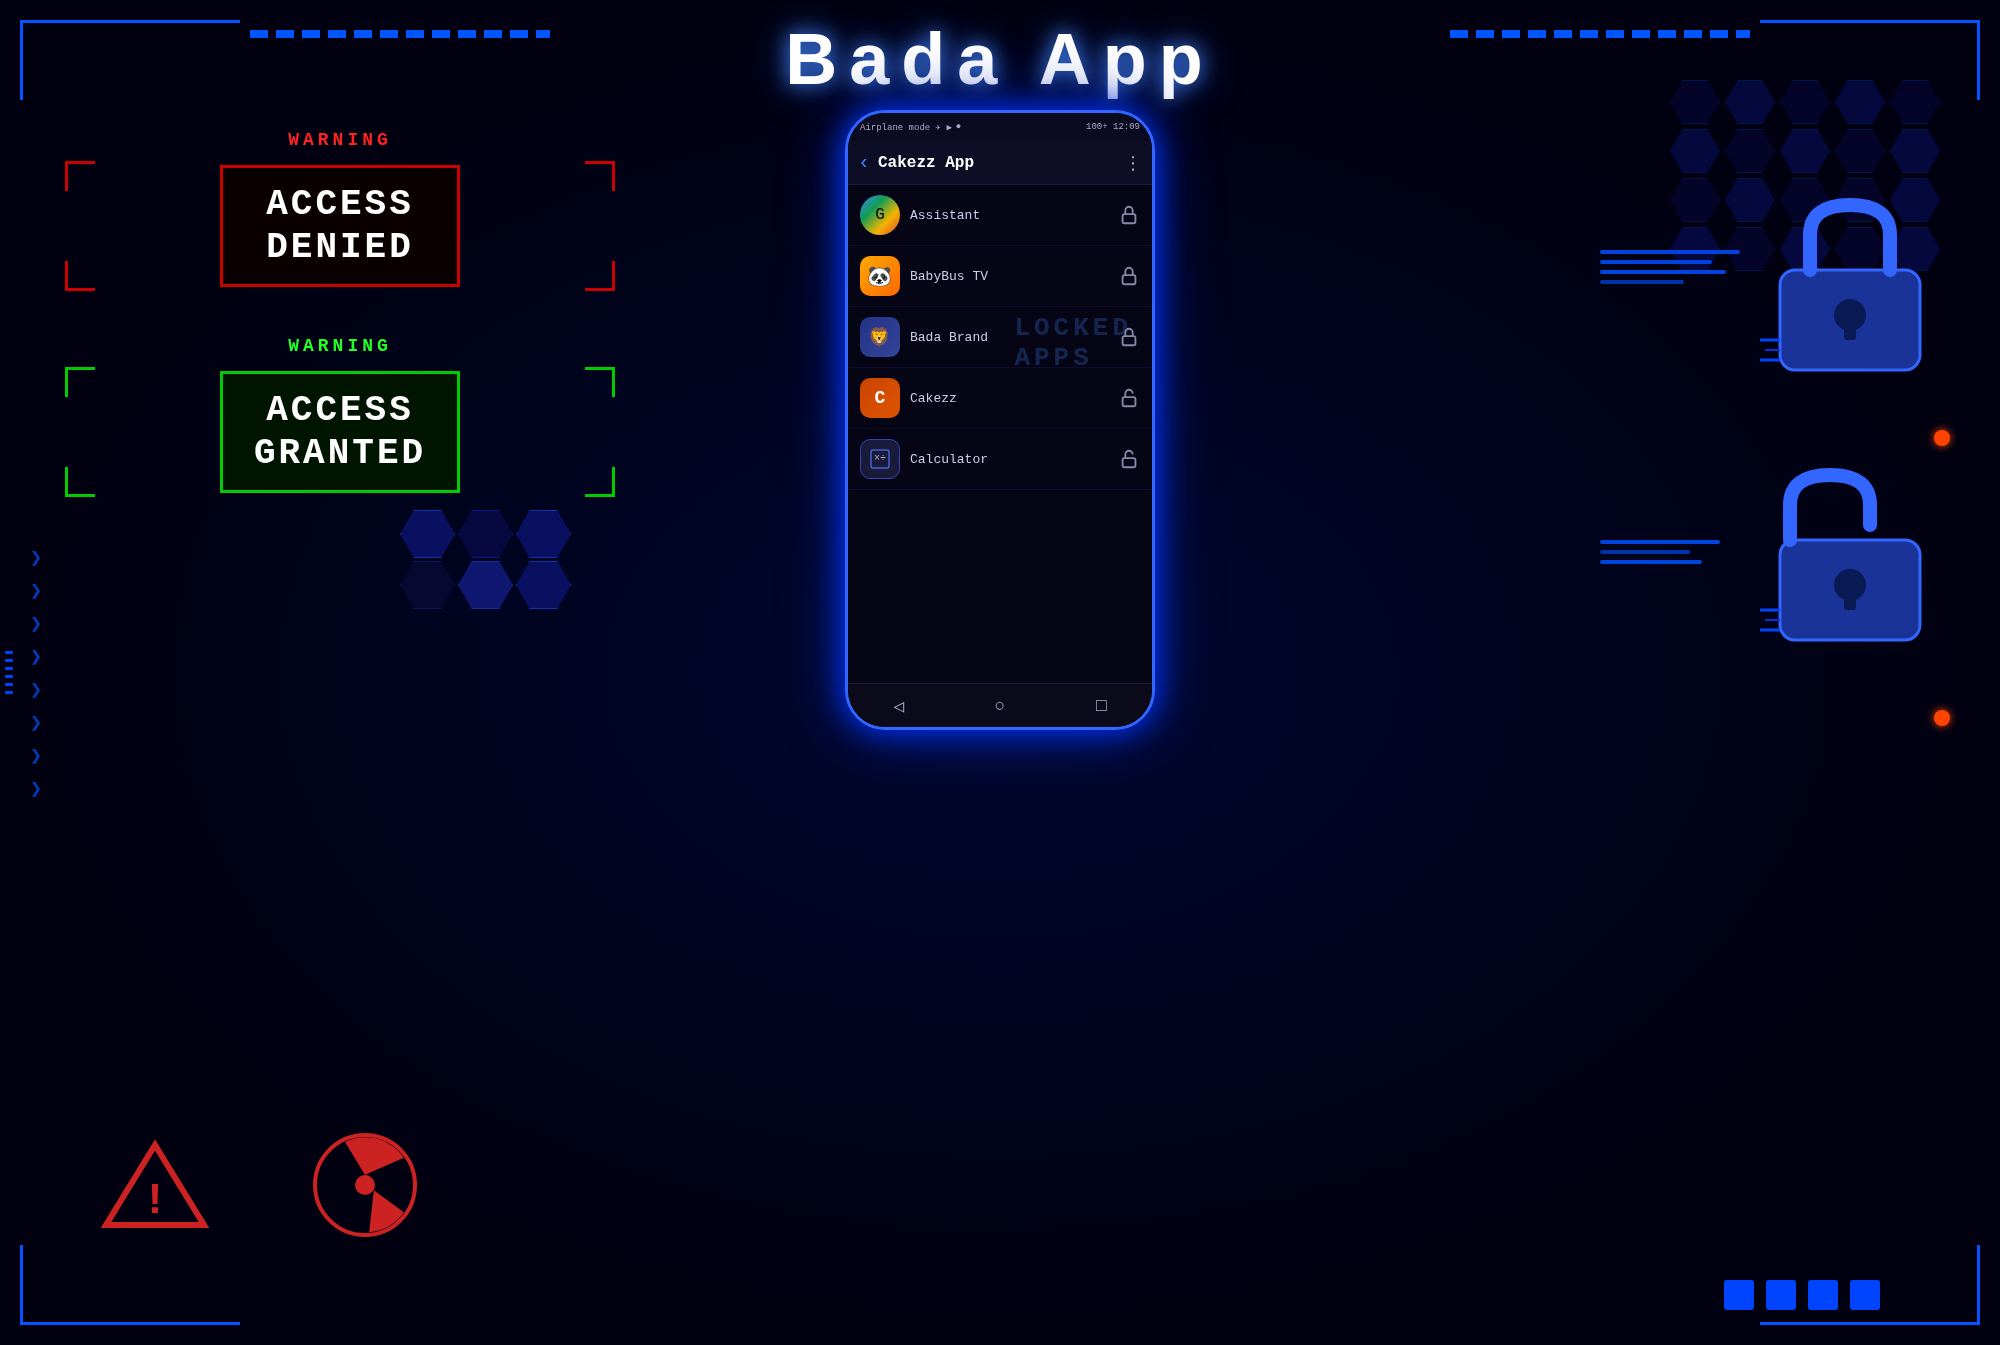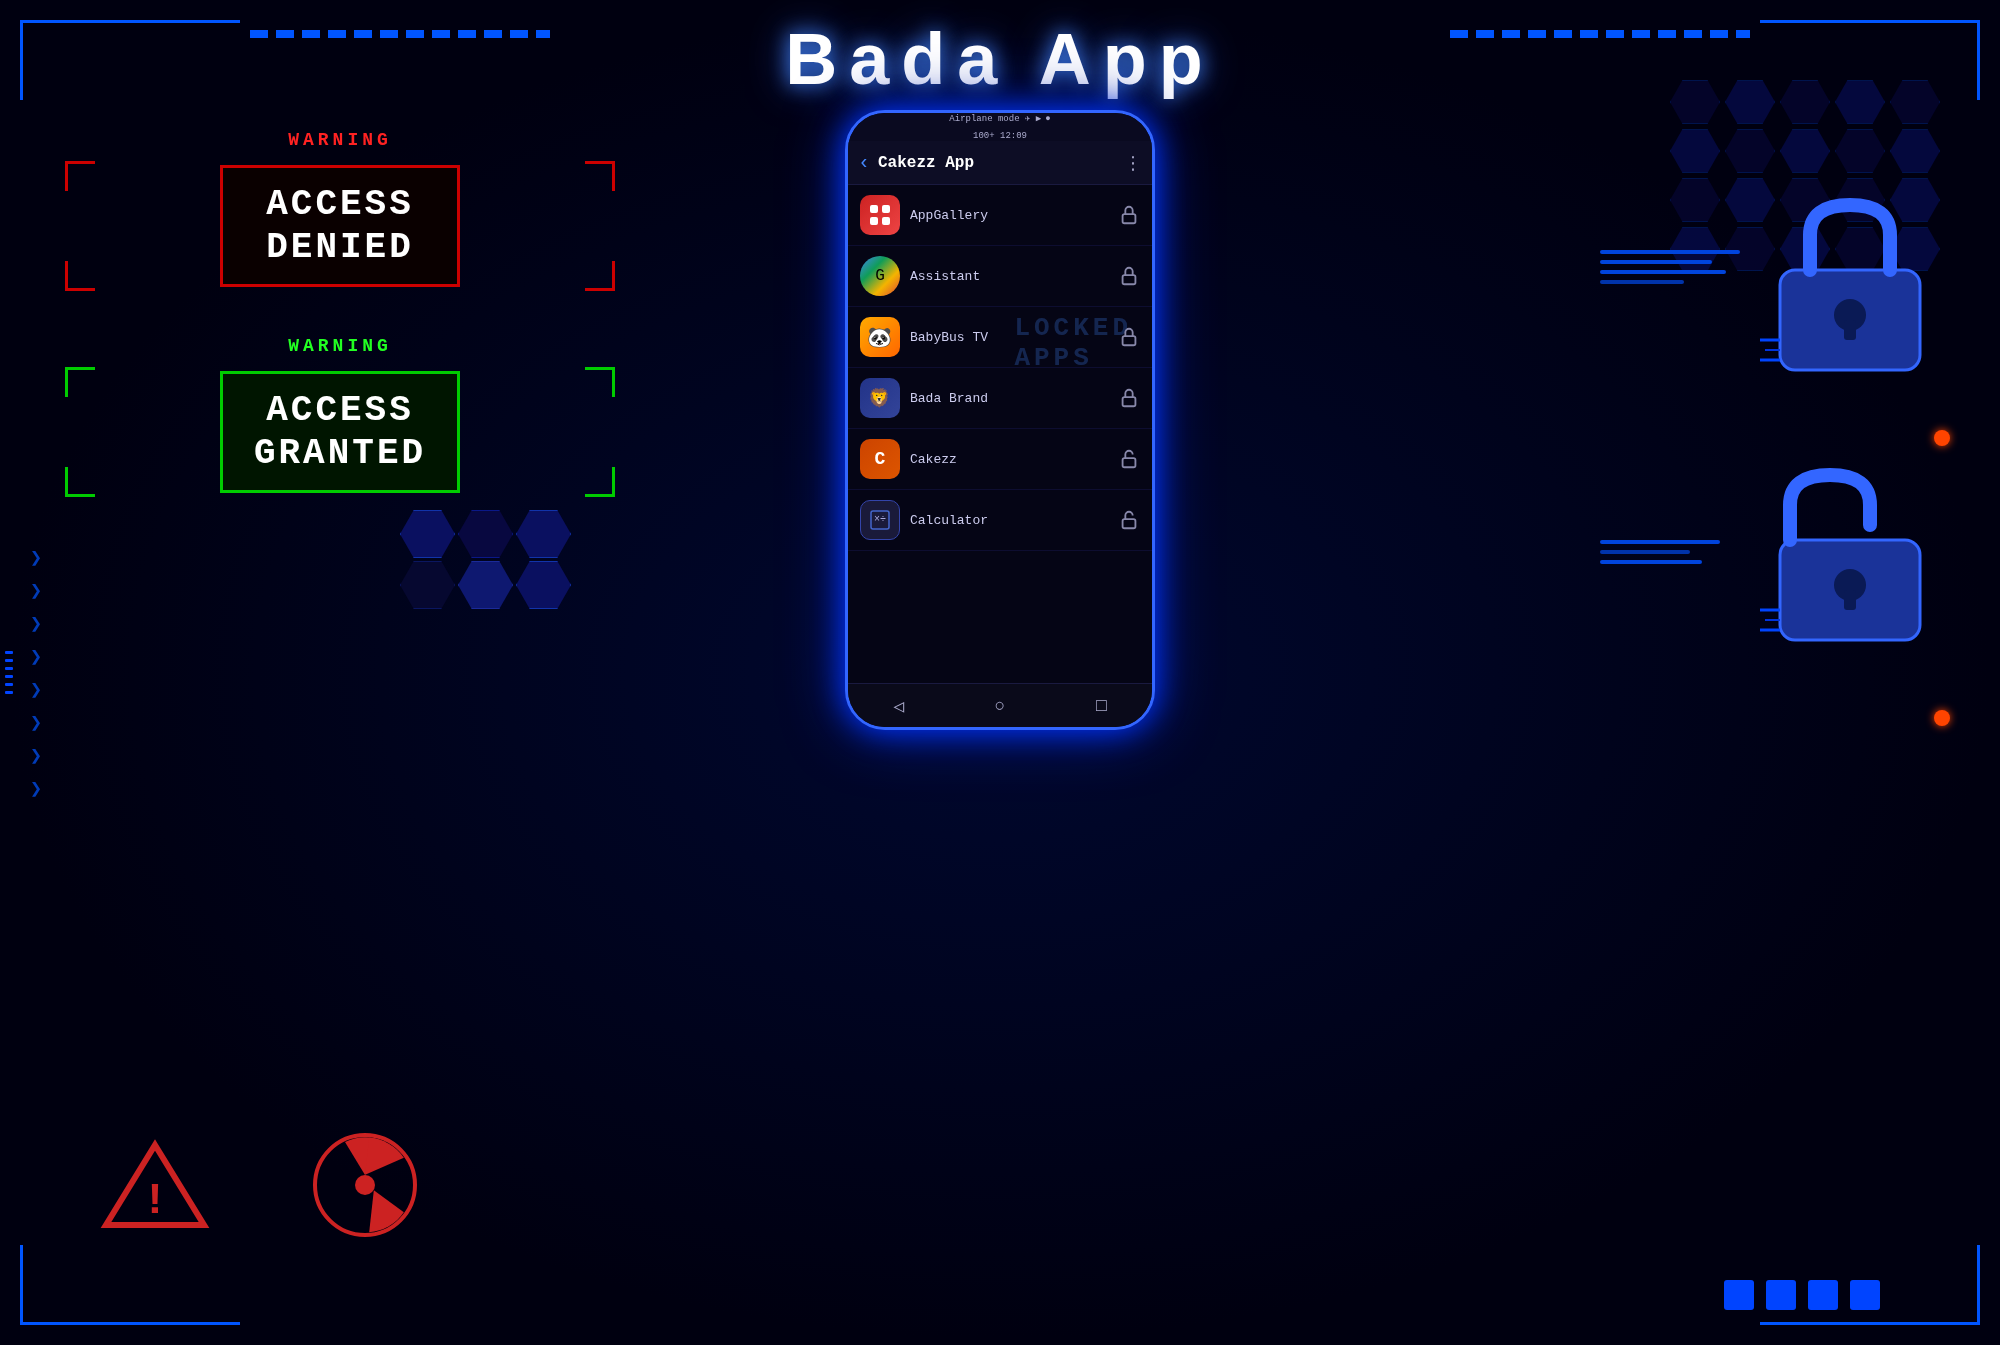--- a/index.html
+++ b/index.html
@@ -189,21 +189,20 @@
     
     .status-bar {
       height: 28px;
       background: #0a0a20;
       display: flex;
       align-items: center;
       justify-content: space-between;
       padding: 0 12px;
       font-size: 10px;
       color: #aaaacc;
-      flex-direction: column;
     }
 
     .status-left { display: flex; align-items: center; gap: 4px; font-size: 9px; }
     .status-right { font-size: 9px; }
 
     
     .app-header {
       background: #0d0d25;
       height: 44px;
       display: flex;
@@ -572,35 +571,20 @@
     <div class="app-header">
       <div class="back-btn">‹</div>
       <div class="app-header-title">Cakezz App</div>
       <div class="menu-dots">⋮</div>
     </div>
 
     <div class="app-list" style="position:relative;">
 
       <div class="watermark locked">LOCKED<br>APPS</div>
 
-      <div class="app-item">
-        <div class="app-icon-wrapper icon-appgallery">
-          <svg width="24" height="24" viewBox="0 0 24 24">
-              <rect x="2" y="2" width="8" height="8" rx="2" fill="white"></rect>
-              <rect x="14" y="2" width="8" height="8" rx="2" fill="white"></rect>
-              <rect x="2" y="14" width="8" height="8" rx="2" fill="white"></rect>
-              <rect x="14" y="14" width="8" height="8" rx="2" fill="white"></rect>
-            </svg>
-        </div>
-        <div class="app-name">AppGallery</div>
-        <svg class="lock-icon-small" viewBox="0 0 24 24" fill="none" stroke="#8888aa" stroke-width="2">
-          <rect x="5" y="11" width="14" height="10" rx="2"></rect>
-          <path d="M8 11V7a4 4 0 0 1 8 0v4"></path>
-        </svg>
-      </div>
 
       <div class="app-item">
         <div class="app-icon-wrapper" style="background:linear-gradient(135deg,#4285f4,#0f9d58,#f4b400,#db4437); border-radius:50%;">
           <span style="font-size:16px;">G</span>
         </div>
         <div class="app-name">Assistant</div>
         <svg class="lock-icon-small" viewBox="0 0 24 24" fill="none" stroke="#8888aa" stroke-width="2">
           <rect x="5" y="11" width="14" height="10" rx="2"></rect>
           <path d="M8 11V7a4 4 0 0 1 8 0v4"></path>
         </svg>

